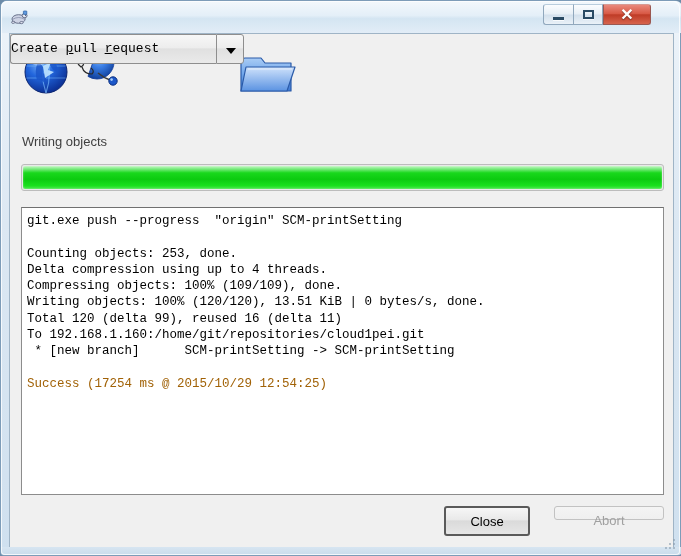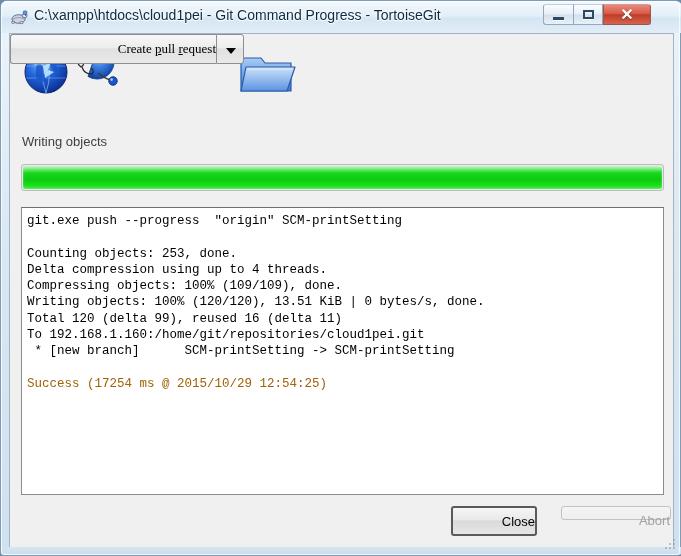--- a/index.html
+++ b/index.html
@@ -181,45 +181,44 @@
 
   
   .btn {
     position: absolute;
     box-sizing: border-box;
     border: 1px solid #8e8e8e;
     border-radius: 3px;
     background: linear-gradient(to bottom, #f6f6f6 0%, #ececec 45%, #dfdfdf 50%, #e9e9e9 100%);
     font-size: 13px;
     color: #000000;
-    text-align: right;
+    text-align: center;
     cursor: default;
-    margin-left: 7px;
   }
 
   #btn-pull {
     left: 11px; top: 472px;
     width: 234px; height: 30px;
     padding: 0;
     background: none;
     border: none;
   }
   #pull-main {
     position: absolute;
     left: 0; top: 0;
     width: 206px; height: 30px;
     box-sizing: border-box;
     border: 1px solid #8e8e8e;
     border-right: none;
     border-radius: 3px 0 0 3px;
     background: linear-gradient(to bottom, #f7f7f7 0%, #ededed 45%, #e0e0e0 50%, #eaeaea 100%);
-    font-family: Liberation Serif, serif;
+    font-family: Liberation Mono, monospace;
     font-size: 13px;
     line-height: 28px;
-    text-align: right;
+    text-align: left;
     white-space: nowrap;
   }
   #pull-arrow {
     position: absolute;
     left: 206px; top: 0;
     width: 28px; height: 30px;
     box-sizing: border-box;
     border: 1px solid #8e8e8e;
     border-radius: 0 3px 3px 0;
     background: linear-gradient(to bottom, #f7f7f7 0%, #ededed 45%, #e0e0e0 50%, #eaeaea 100%);
@@ -281,21 +280,20 @@
     <svg id="title-icon" viewBox="0 0 18 18">
       <ellipse cx="8.6" cy="11" rx="6.6" ry="4.3" fill="#cdd3e4" stroke="#5c6580" stroke-width="0.9"></ellipse>
       <path d="M2.5 11.4 Q8.6 7.6 14.7 11.4" fill="none" stroke="#7b84a0" stroke-width="0.7"></path>
       <ellipse cx="14.6" cy="7.6" rx="2.5" ry="2.1" fill="#e3e7f2" stroke="#5c6580" stroke-width="0.9"></ellipse>
       <circle cx="15.6" cy="7.2" r="0.6" fill="#2a3050"></circle>
       <ellipse cx="3.2" cy="14.3" rx="1.7" ry="1.1" fill="#dde1ee" stroke="#5c6580" stroke-width="0.8"></ellipse>
       <ellipse cx="11.5" cy="14.6" rx="1.7" ry="1.1" fill="#dde1ee" stroke="#5c6580" stroke-width="0.8"></ellipse>
       <rect x="13.4" y="3.0" width="3.4" height="3.4" rx="0.5" fill="#5f9ae0" stroke="#2e5f9e" stroke-width="0.7"></rect>
     </svg>
 
-    <div id="title-text">C:\xampp\htdocs\cloud1pei - Git Command Progress - TortoiseGit</div>
 
     <div class="winbtn" id="btn-min">
       <span class="glyph-min"></span>
     </div>
     <div class="winbtn" id="btn-max">
       <span class="glyph-max"></span>
     </div>
     <div class="winbtn" id="btn-close">
       <span class="glyph-close">✕</span>
     </div>

